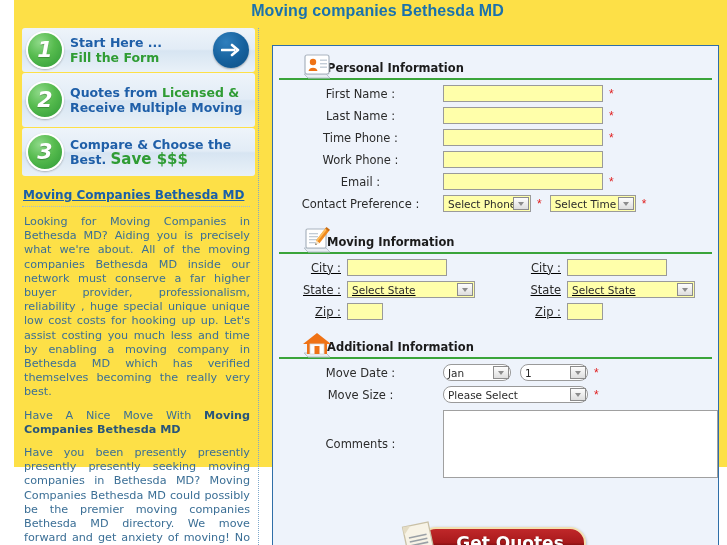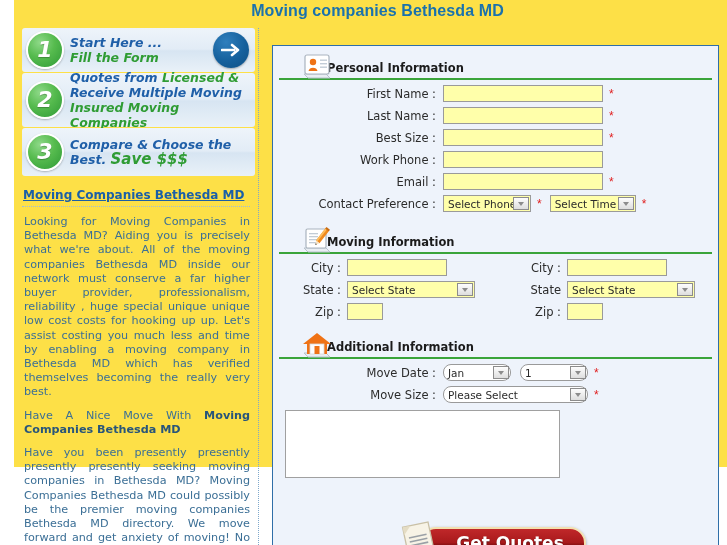--- a/index.html
+++ b/index.html
@@ -50,21 +50,21 @@
     background: radial-gradient(circle at 35% 28%, #8fd989 0%, #56bb4e 45%, #2e9a36 100%);
     border: 2px solid #ffffff;
     box-shadow: 0 1px 2px rgba(0,0,0,.28);
     color: #fff; font-style: italic; font-weight: bold;
     font-size: 22px; line-height: 34px; text-align: center;
     font-family: "DejaVu Sans", sans-serif;
     text-shadow: 0 1px 1px rgba(0,0,0,.25);
   }
 
   .step-text {
-    font-style: italic; font-weight: bold;
+    font-weight: bold;
     font-size: 12.5px; line-height: 15px;
     color: #1f5fa8;
     font-family: "DejaVu Sans", sans-serif;
   }
   .step-text .g { color: #2f9c34; }
   .step-text .big { font-size: 15px; color:#2f9c34; }
 
   .arrow-circle {
     position: absolute; right: 6px; top: 50%; transform: translateY(-50%);
     width: 36px; height: 36px; border-radius: 50%;
@@ -124,21 +124,21 @@
     position: absolute; left: 22px; top: -2px;
     width: 32px; height: 30px;
   }
 
   .field-row {
     display: flex; align-items: center;
     margin-top: 5px;
     padding-left: 12px;
   }
   .field-label {
-    width: 158px; text-align: right; padding-right: 7px;
+    width: 158px; text-align: center; padding-right: 7px;
     font-size: 11.5px; color: #2b2b2b;
     font-family: "DejaVu Sans", sans-serif;
   }
   .inp {
     background: #ffffaa;
     border: 1px solid #9a9a9a;
     height: 17px;
     font-size: 11px;
     font-family: "DejaVu Sans", sans-serif;
   }
@@ -171,21 +171,21 @@
   }
 
   .sub-head {
     display:flex; padding-left: 12px; margin-top: 7px;
     font-size: 11.5px; font-weight: bold; color:#1b1b1b;
     font-family: "DejaVu Sans", sans-serif;
   }
   .sub-head .from { width: 158px; padding-left: 60px; }
   .sub-head .to { width: 200px; padding-left: 60px; }
 
-  .two-col { display:flex; padding-left: 12px; margin-top: 5px; align-items:flex-start; }
+  .two-col { display:flex; padding-left: 12px; margin-top: 5px; align-items:flex-start;text-decoration:underline; }
   .col-l { display:flex; align-items:center; width: 220px; }
   .col-r { display:flex; align-items:center; }
   .lbl-s { width: 62px; text-align:right; padding-right:6px;
            font-size: 11.5px; color:#2b2b2b; font-family:"DejaVu Sans",sans-serif; }
   .lbl-s2 { width: 62px; text-align:right; padding-right:6px;
            font-size: 11.5px; color:#2b2b2b; font-family:"DejaVu Sans",sans-serif; }
 
   .ta {
     width: 275px; height: 68px;
     background: #ffffff; border: 1px solid #a0a0a0;
@@ -238,21 +238,20 @@
             <path d="M1 8 H13 M11 3 L17 8 L11 13" fill="none" stroke="#ffffff" stroke-width="2.6" stroke-linecap="round" stroke-linejoin="round"></path>
           </svg>
         </div>
       </div>
 
       <div class="step s2">
         <div class="badge">2</div>
         <div class="step-text">
           <div><span>Quotes from </span><span class="g">Licensed &amp;</span></div>
           <div>Receive Multiple Moving</div>
-          <div class="g">Insured Moving Companies</div>
         </div>
       </div>
 
       <div class="step s3">
         <div class="badge">3</div>
         <div class="step-text">
           <div>Compare &amp; Choose the</div>
           <div><span>Best. </span><span class="big">Save $$$</span></div>
         </div>
       </div>
@@ -292,21 +291,21 @@
       <span class="req">*</span>
     </div>
 
     <div class="field-row">
       <span class="field-label">Last Name :</span>
       <input class="inp text" type="text" value="" style="">
       <span class="req">*</span>
     </div>
 
     <div class="field-row">
-      <span class="field-label">Best Size :</span>
+      <span class="field-label">Time Phone :</span>
       <input class="inp text" type="text" value="" style="">
       <span class="req">*</span>
     </div>
 
     <div class="field-row">
       <span class="field-label">Work Phone :</span>
       <input class="inp text" type="text" value="" style="">
       <span class="req"></span>
     </div>
 
@@ -433,20 +432,21 @@
       <span class="sel grey" style="width:145px">
         <span>Please Select</span>
         <span class="caret">
             <i></i>
           </span>
       </span>
       <span class="req">*</span>
     </div>
 
     <div class="field-row" style="align-items:center; margin-top:7px">
+      <span class="field-label">Comments :</span>
       <textarea class="ta" placeholder="" style=""></textarea>
     </div>
 
     <div class="btn-wrap">
       <button class="get-btn">
         <span class="clip-doc">
           <svg width="44" height="46" viewBox="0 0 44 46" aria-hidden="true">
             <g transform="rotate(-12 22 24)">
               <path d="M8 6 L34 6 L34 42 L8 42 Z" fill="#f7f3e6" stroke="#c9c0a6" stroke-width="1.3"></path>
               <path d="M8 6 L16 6 L8 14 Z" fill="#e4dcc4"></path>

